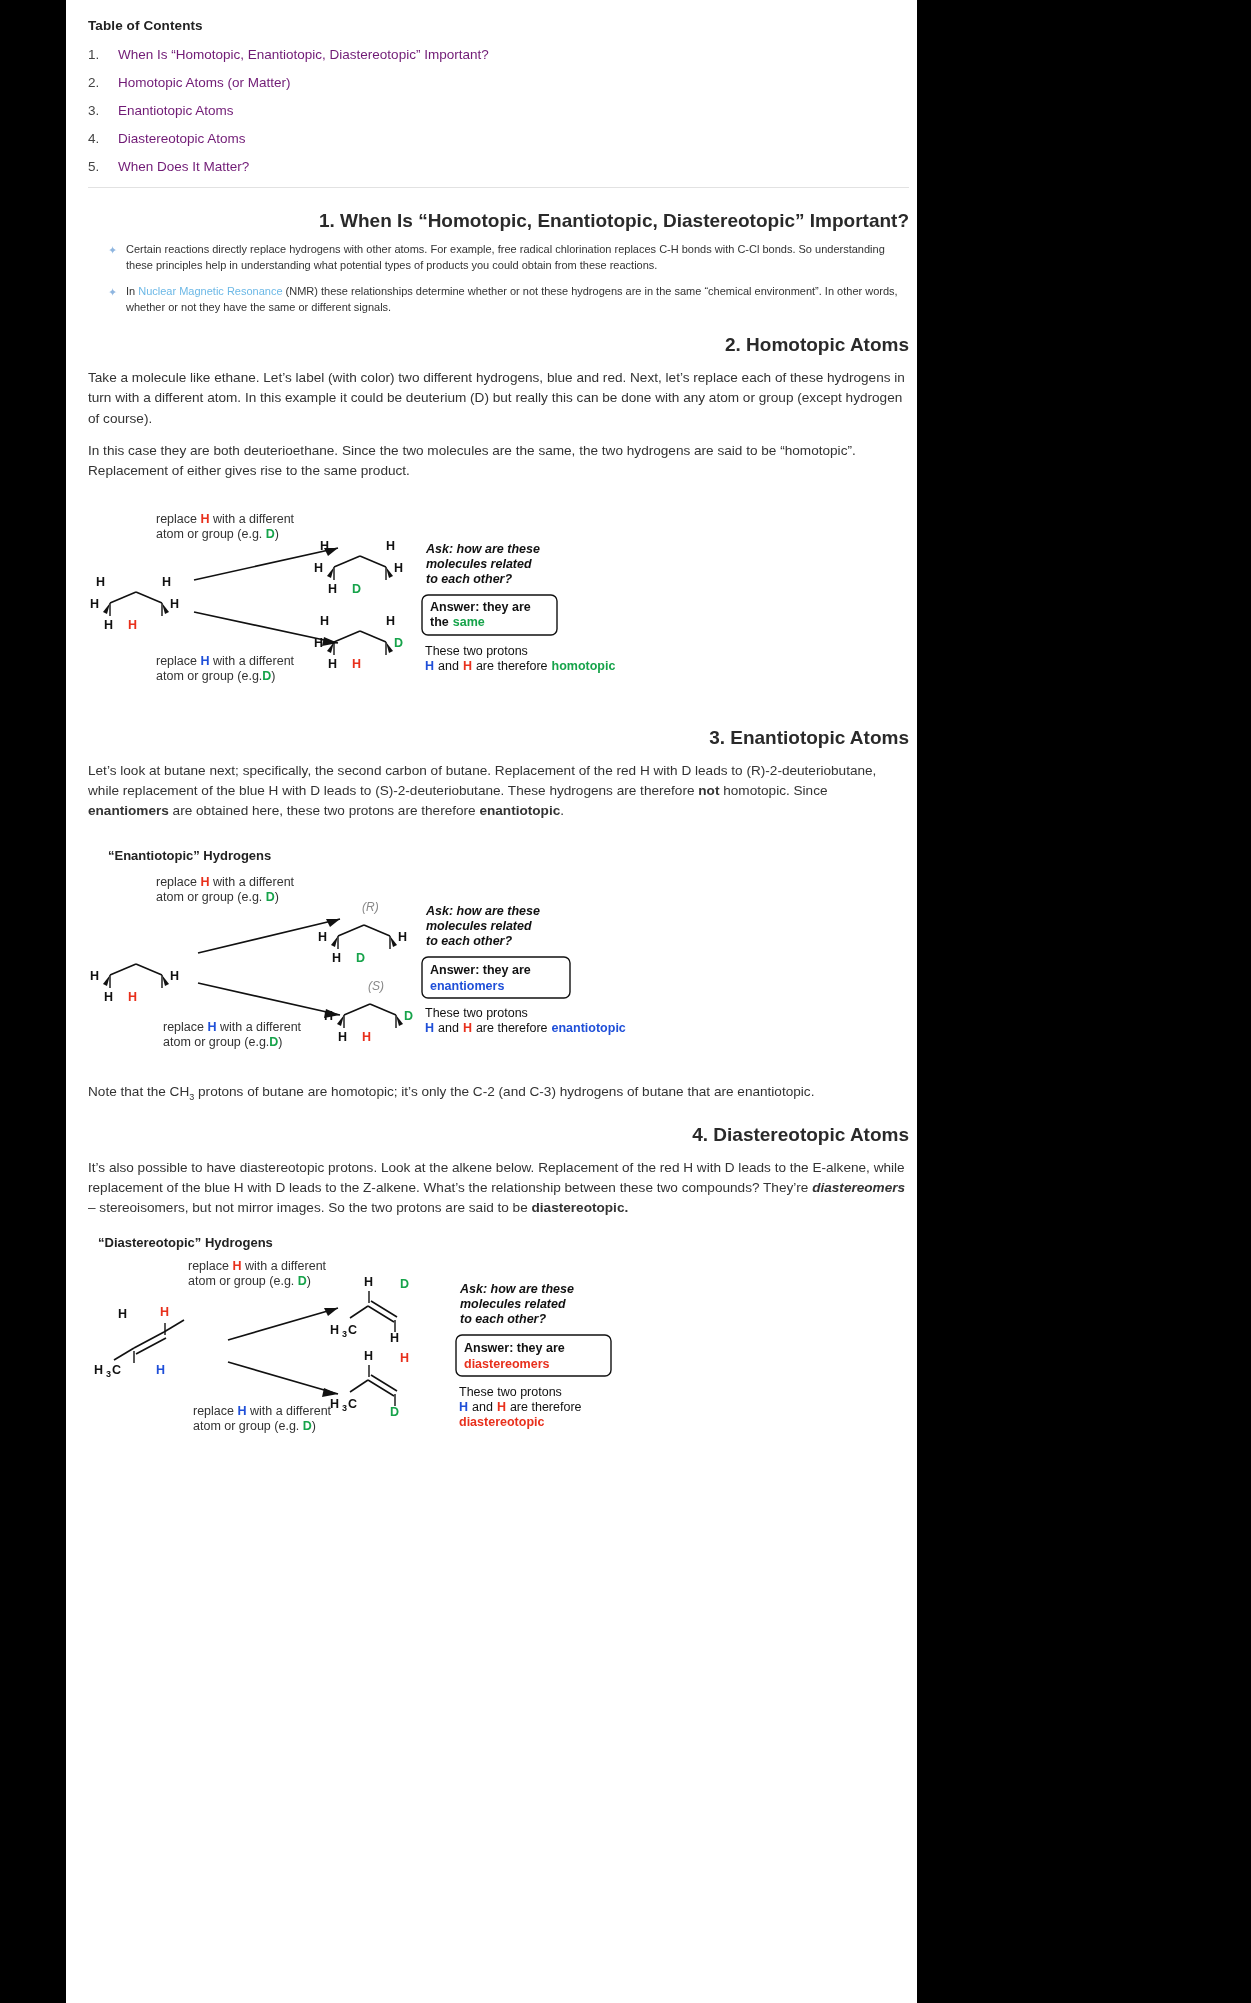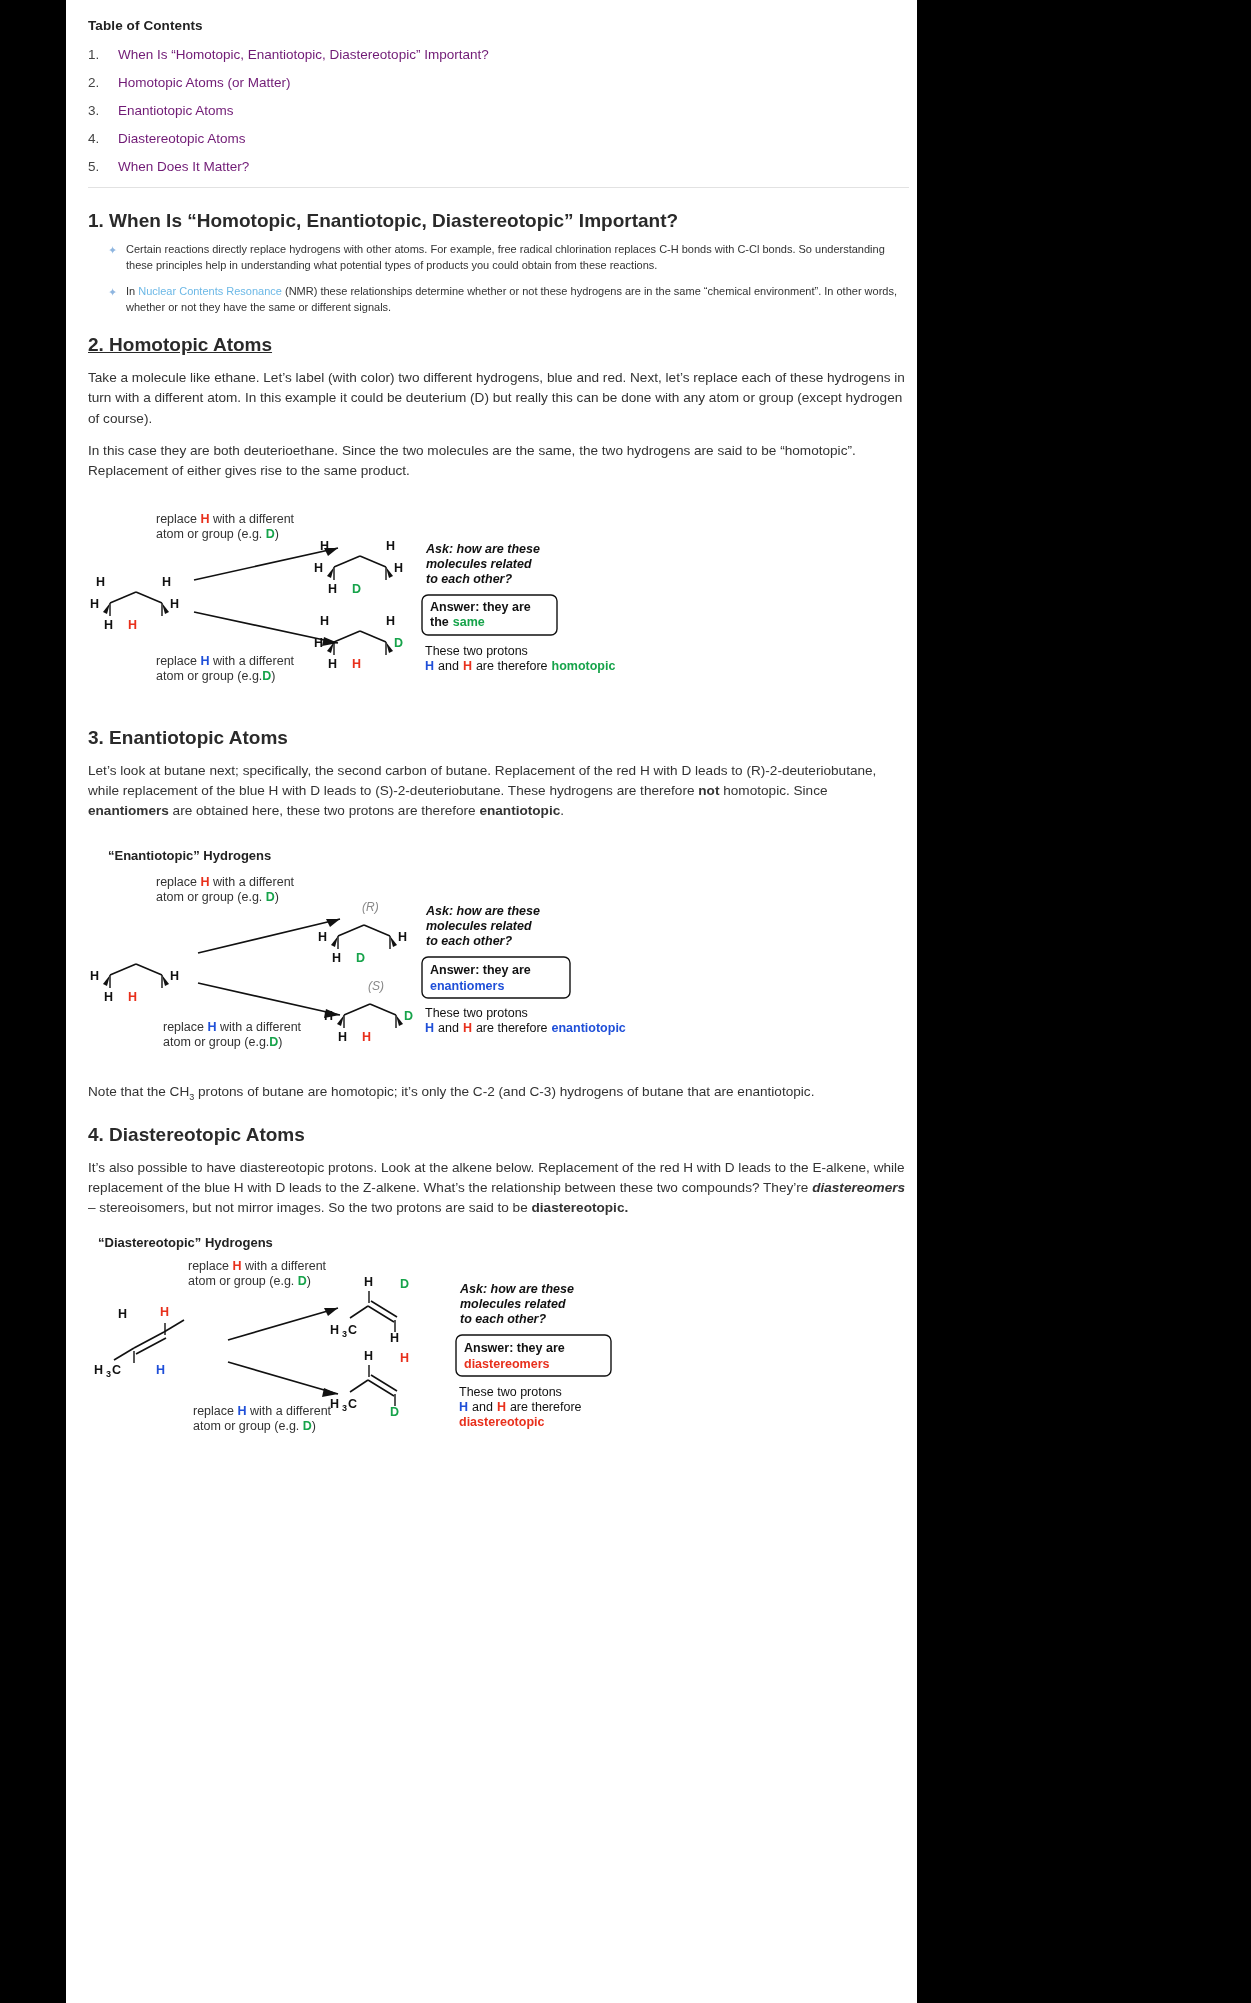--- a/index.html
+++ b/index.html
@@ -5,22 +5,22 @@
   html,body{margin:0;padding:0;background:#000;}
   body{width:1251px;height:2003px;font-family:"Liberation Sans",sans-serif;overflow:hidden;}
   .page{position:absolute;left:66px;top:0;width:851px;height:2003px;background:#ffffff;}
   .content{position:relative;padding:0 8px 0 22px;}
   .toc-title{font-size:13.5px;font-weight:bold;color:#222;margin:18px 0 0 0;letter-spacing:.1px;}
   .toc{list-style:none;margin:14px 0 0 0;padding:0;}
   .toc li{display:flex;align-items:baseline;margin:0 0 13px 0;font-size:13.5px;color:#333;}
   .toc li .num{width:30px;display:inline-block;color:#444;}
   .toc li a{color:#701a75;text-decoration:none;}
   hr.sep{border:0;border-top:1px solid #e2e2e2;margin:10px 0 0 0;}
-  h2.sec{font-size:19px;font-weight:600;color:#2a2a2a;margin:22px 0 10px 0;}
-  h2.sec.compact{margin-top:18px;text-decoration:underline;}
+  h2.sec{font-size:19px;font-weight:600;color:#2a2a2a;margin:22px 0 10px 0;text-align:right;}
+  h2.sec.compact{margin-top:18px;}
   ul.bullets{list-style:none;margin:6px 0 0 0;padding:0 0 0 38px;}
   ul.bullets li{position:relative;font-size:11px;line-height:1.45;color:#333;margin-bottom:10px;}
   ul.bullets li:before{content:"\2726";position:absolute;left:-18px;top:1px;color:#8fb6e0;font-size:11px;}
   p.body{font-size:13.6px;line-height:1.5;color:#333;margin:12px 0 0 0;}
   a.inline{color:#6cb8e6;text-decoration:none;}
   .fig{position:relative;margin:18px 0 0 0;}
   .fig-title{font-size:13px;font-weight:bold;color:#222;}
   svg{display:block;}
   .red{fill:#e8301c;}
   .blue{fill:#1f4fd8;}
@@ -60,21 +60,21 @@
       <a href="#">When Does It Matter?</a>
     </li>
   </ul>
 
   <hr class="sep">
 
   <h2 class="sec">1. When Is “Homotopic, Enantiotopic, Diastereotopic” Important?</h2>
 
   <ul class="bullets">
     <li><span>Certain reactions directly replace hydrogens with other atoms. For example, free radical chlorination replaces C-H bonds with C-Cl bonds. So understanding these principles help in understanding what potential types of products you could obtain from these reactions.</span></li>
-    <li><span>In </span><a class="inline" href="#">Nuclear Contents Resonance</a><span> (NMR) these relationships determine whether or not these hydrogens are in the same “chemical environment”. In other words, whether or not they have the same or different signals.</span></li>
+    <li><span>In </span><a class="inline" href="#">Nuclear Magnetic Resonance</a><span> (NMR) these relationships determine whether or not these hydrogens are in the same “chemical environment”. In other words, whether or not they have the same or different signals.</span></li>
   </ul>
 
   <h2 class="sec compact">2.  Homotopic Atoms</h2>
   <p class="body">Take a molecule like ethane. Let’s label (with color) two different hydrogens, blue and red. Next, let’s replace each of these hydrogens in turn with a different atom. In this example it could be deuterium (D) but really this can be done with any atom or group (except hydrogen of course).</p>
   <p class="body">In this case they are both deuterioethane. Since the two molecules are the same, the two hydrogens are said to be “homotopic”. Replacement of either gives rise to the same product.</p>
 
   <div class="fig">
     <svg width="807" height="205" viewBox="0 0 807 205">
       <g font-family="Liberation Sans, sans-serif" font-size="12.5" fill="#333">
         <text x="68" y="23">

